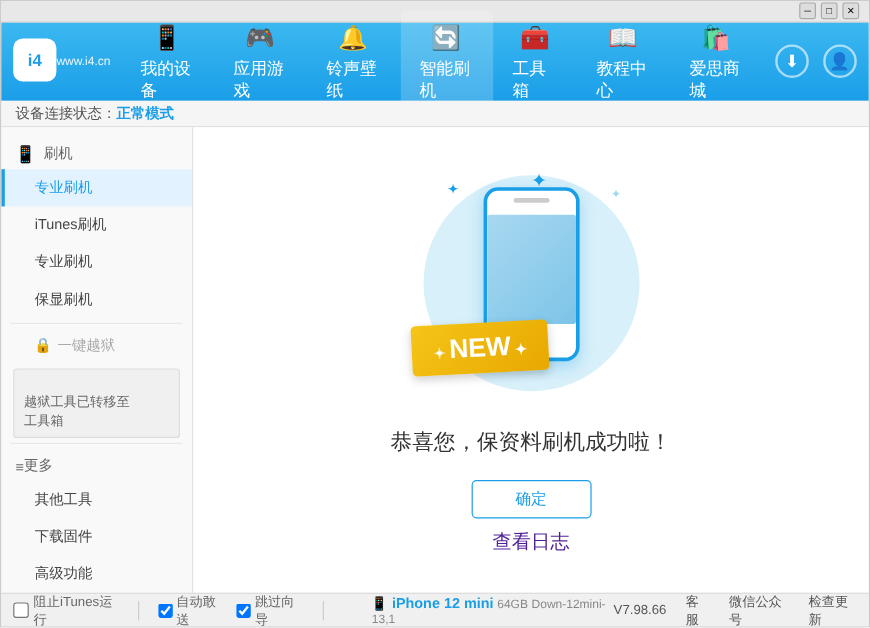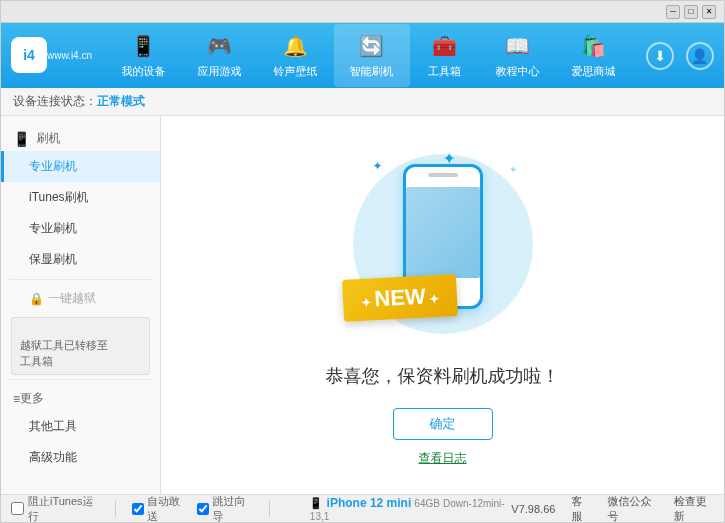--- a/index.html
+++ b/index.html
@@ -74,21 +74,21 @@
       transition: background 0.2s;
       min-width: 70px;
     }
     .nav-item.active { background: rgba(255,255,255,0.2); }
     .nav-item-icon {
       width: 28px; height: 28px;
       margin-bottom: 4px;
       display: flex; align-items: center; justify-content: center;
       font-size: 20px;
     }
-    .nav-item-label { font-size: 11px; }
+    .nav-item-label { font-size: 14px; }
 
     .header-right {
       display: flex;
       gap: 12px;
       margin-left: 10px;
     }
     .header-right-btn {
       width: 28px; height: 28px;
       border-radius: 50%;
       border: 2px solid rgba(255,255,255,0.6);
@@ -283,24 +283,23 @@
       background: white;
       border: 1px solid #1a9ee8;
       color: #1a9ee8;
       border-radius: 4px;
       cursor: pointer;
       font-size: 13px;
       margin-bottom: 10px;
     }
 
     .secondary-link {
-      color: #15803d;
-      font-size: 12px;
-      cursor: pointer;
-      text-decoration: underline;
+      color: #4c1d95;
+      font-size: 16px;
+      cursor: pointer;
     }
 
     
     .bottom-bar {
       height: 28px;
       background: #f0f0f0;
       border-top: 1px solid #ddd;
       display: flex;
       align-items: center;
       padding: 0 10px;
@@ -464,20 +463,23 @@
       </div>
 
       <div class="sidebar-divider"></div>
 
       <div class="sidebar-section-more">
         <span>≡ </span>
         <span>更多</span>
       </div>
       <div class="sidebar-item">
         <span>其他工具</span>
+      </div>
+      <div class="sidebar-item">
+        <span>下载固件</span>
       </div>
       <div class="sidebar-item">
         <span>高级功能</span>
       </div>
     </div>
 
     <div class="content">
 
       <div class="phone-illustration">
         <div class="phone-bg-circle"></div>

